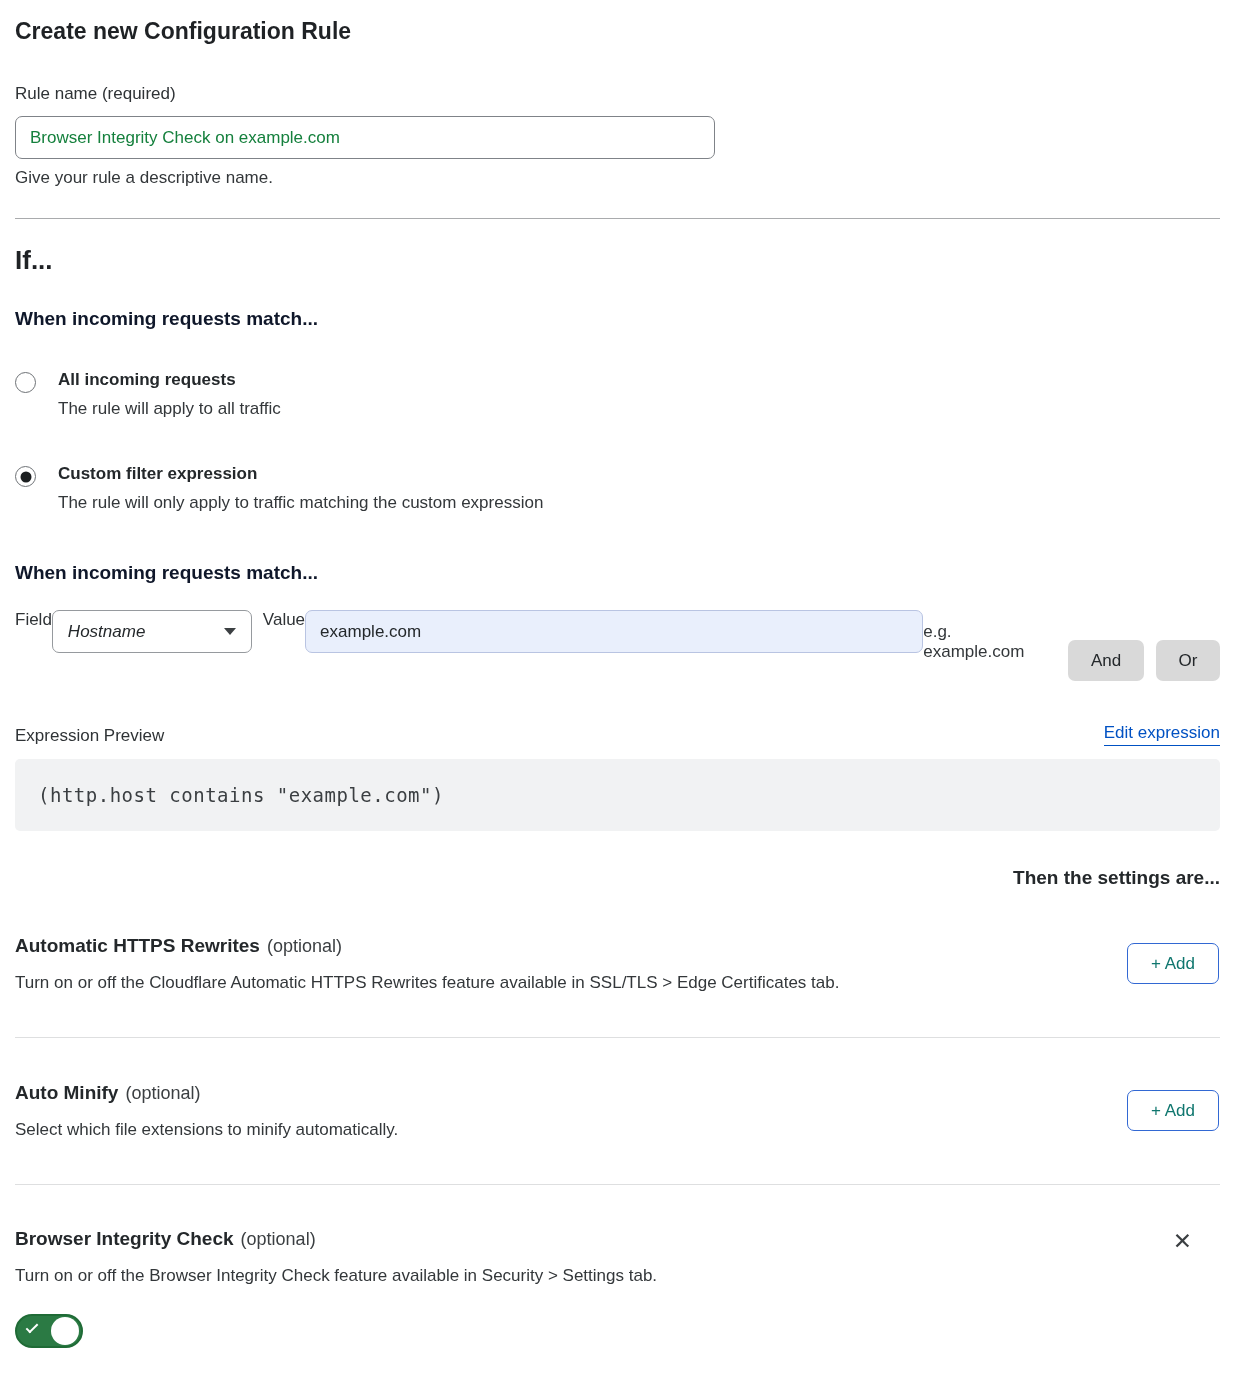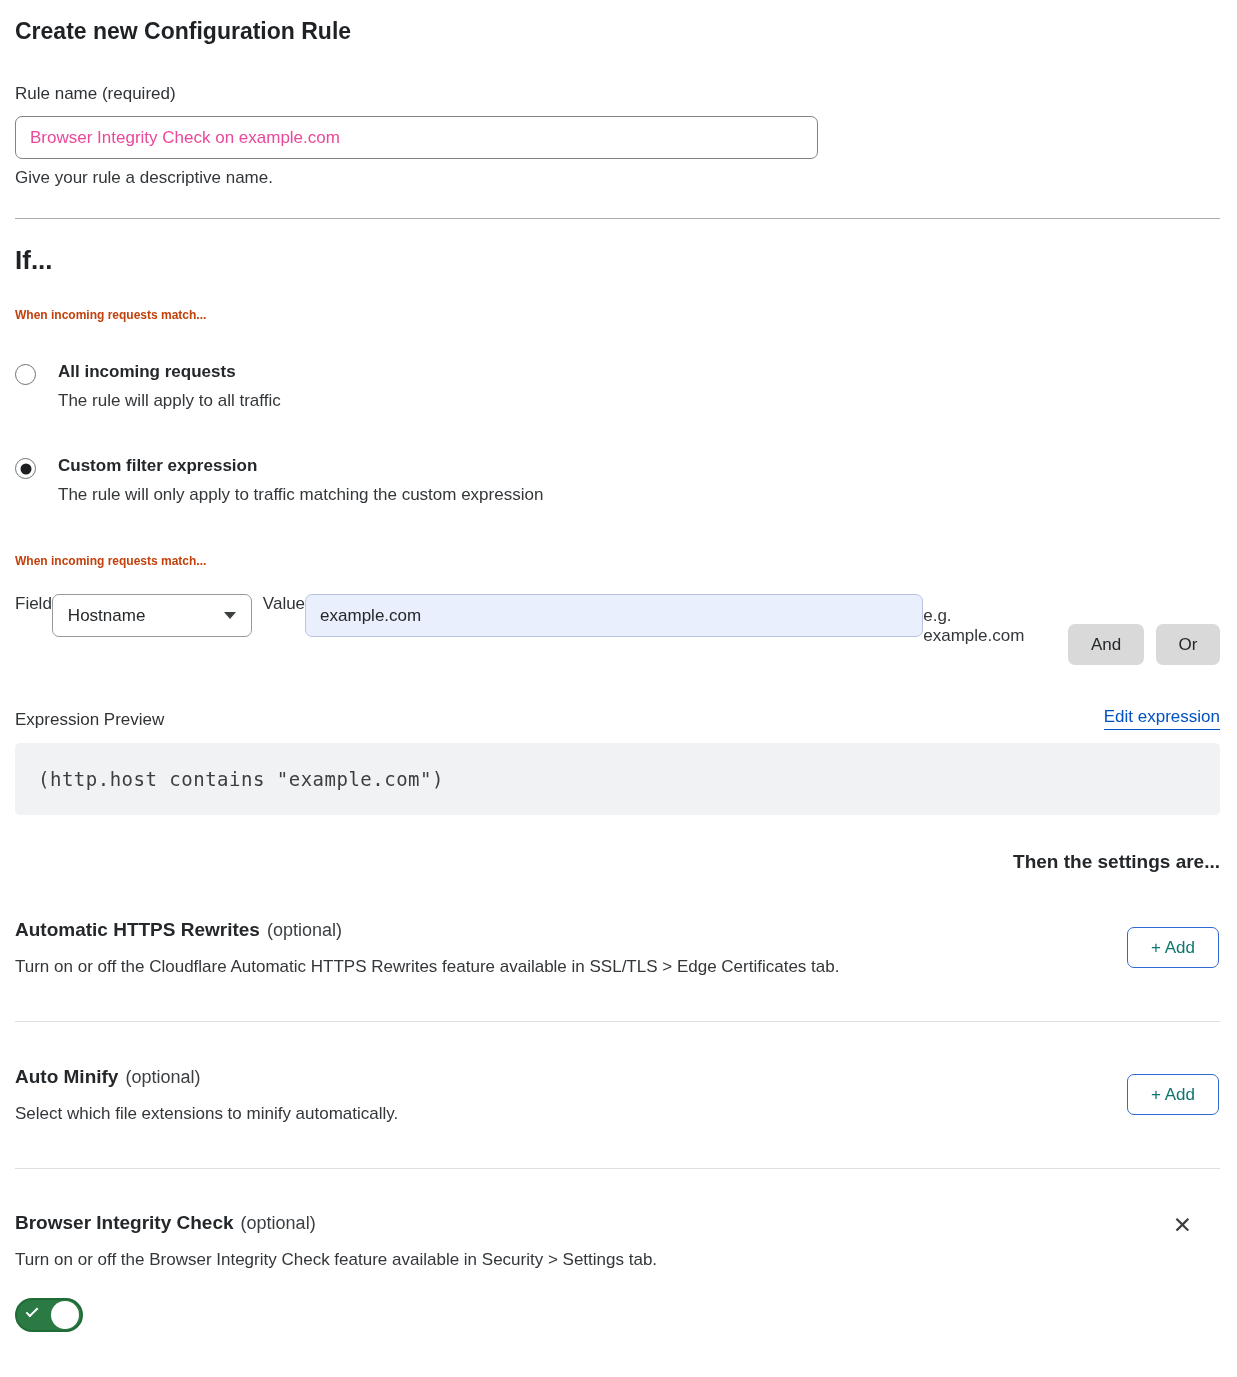--- a/index.html
+++ b/index.html
@@ -11,34 +11,34 @@
     overflow: hidden;
   }
   .page { padding: 16px 17px 0 15px; }
 
   
   .page-title { font-size: 23px; font-weight: 700; color: #1f2225; margin-top: 2px; }
 
   
   .field-label { font-size: 17px; color: #2f3336; margin-top: 39px; }
   .rule-name-input {
-    margin-top: 12px; width: 803px; height: 43px;
+    margin-top: 12px; width: 700px; height: 43px;
     border: 1px solid #7f8388; border-radius: 7px;
     font-family: "Liberation Sans", sans-serif;
-    font-size: 17px; color: #ec4899; padding: 0 14px; background: #fff;
+    font-size: 17px; color: #15803d; padding: 0 14px; background: #fff;
     display: block;
   }
   .help-text { font-size: 17px; color: #33373a; margin-top: 9px; }
 
   .divider-strong { border: none; border-top: 1px solid #a9abad; margin-top: 30px; }
   .divider-light  { border: none; border-top: 1px solid #dedfe0; }
 
   
   .if-heading { font-size: 26px; font-weight: 700; color: #1f2225; margin-top: 26px; }
-  .match-heading { font-size: 12px; font-weight: 700; color: #c2410c; margin-top: 32px; }
+  .match-heading { font-size: 19px; font-weight: 700; color: #0f172a; margin-top: 32px; }
 
   .radio-option { display: flex; margin-top: 40px; }
   .radio-option.second { margin-top: 45px; }
   .radio-circle {
     width: 21px; height: 21px; border-radius: 50%;
     border: 1px solid #6e7276; background: #fff;
     flex: 0 0 auto; margin-top: 2px; position: relative; cursor: pointer;
   }
   .radio-circle.selected::after {
     content: ""; position: absolute; left: 50%; top: 50%;
@@ -49,21 +49,21 @@
   .radio-label { font-size: 17px; font-weight: 700; color: #24282b; }
   .radio-desc { font-size: 17px; color: #33373a; margin-top: 9px; }
 
   
   .builder-row { display: flex; gap: 11px; margin-top: 26px; align-items: flex-start; }
   .builder-col { display: flex; flex-direction: row; }
   .builder-col .col-label { font-size: 17px; color: #2f3336; margin-bottom: 12px; }
   .select-box {
     height: 43px; border: 1px solid #969a9e; border-radius: 7px; background: #fff;
     display: flex; align-items: center; justify-content: space-between;
-    padding: 16px 15px; font-size: 17px; color: #24282b; cursor: pointer;
+    padding: 16px 15px; font-size: 17px; color: #24282b; cursor: pointer; font-style: italic;
   }
   .select-box .caret {
     width: 0; height: 0; margin-left: 10px;
     border-left: 6px solid transparent; border-right: 6px solid transparent;
     border-top: 7px solid #3c4043;
   }
   .w-field { width: 200px; }
   .w-operator { width: 200px; }
   .value-input {
     height: 43px; width: 620px;

